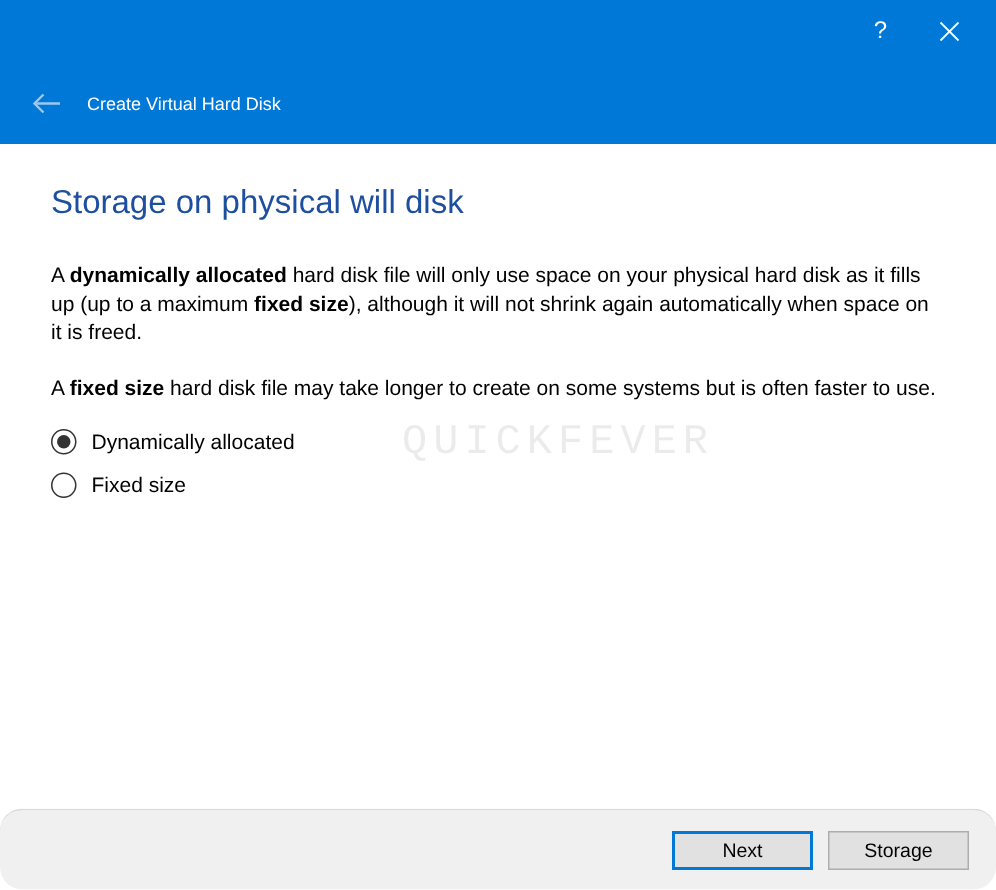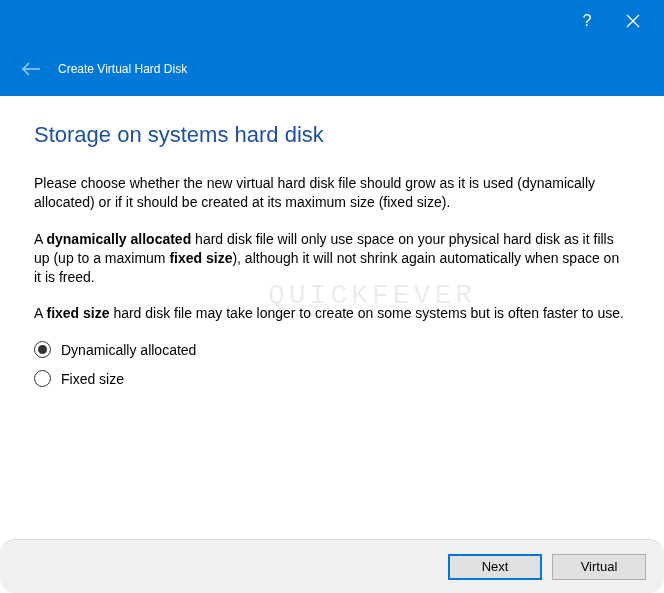--- a/index.html
+++ b/index.html
@@ -163,23 +163,22 @@
   <div class="back-arrow">
     <svg width="20" height="14" viewBox="0 0 20 14">
         <line x1="2" y1="7" x2="19" y2="7" stroke="#cfe3f6" stroke-width="1.6"></line>
         <polyline points="8,1 2,7 8,13" fill="none" stroke="#cfe3f6" stroke-width="1.6"></polyline>
       </svg>
   </div>
   <div class="header-title">Create Virtual Hard Disk</div>
 </div>
 
 <div class="content">
-  <h1 class="page-title">Storage on systems hard disk</h1>
-
-  <p class="body-text">Please choose whether the new virtual hard disk file should grow as it is used (dynamically allocated) or if it should be created at its maximum size (fixed size).</p>
+  <h1 class="page-title">Storage on physical will disk</h1>
+
 
   <p class="body-text">
     <span>A </span><b>dynamically allocated</b><span> hard disk file will only use space on your physical hard disk as it fills up (up to a maximum </span><b>fixed size</b><span>), although it will not shrink again automatically when space on it is freed.</span>
   </p>
 
   <p class="body-text">
     <span>A </span><b>fixed size</b><span> hard disk file may take longer to create on some systems but is often faster to use.</span>
   </p>
 
   <div class="radio-group">
@@ -192,14 +191,14 @@
       <span class="radio-label">Fixed size</span>
     </div>
   </div>
 </div>
 
 <div class="watermark wm1">QUICKFEVER</div>
 <div class="watermark wm2">QUICKFEVER</div>
 
 <div class="footer">
   <button class="btn primary">Next</button>
-  <button class="btn">Virtual</button>
+  <button class="btn">Storage</button>
 </div>
 
 </body></html>

